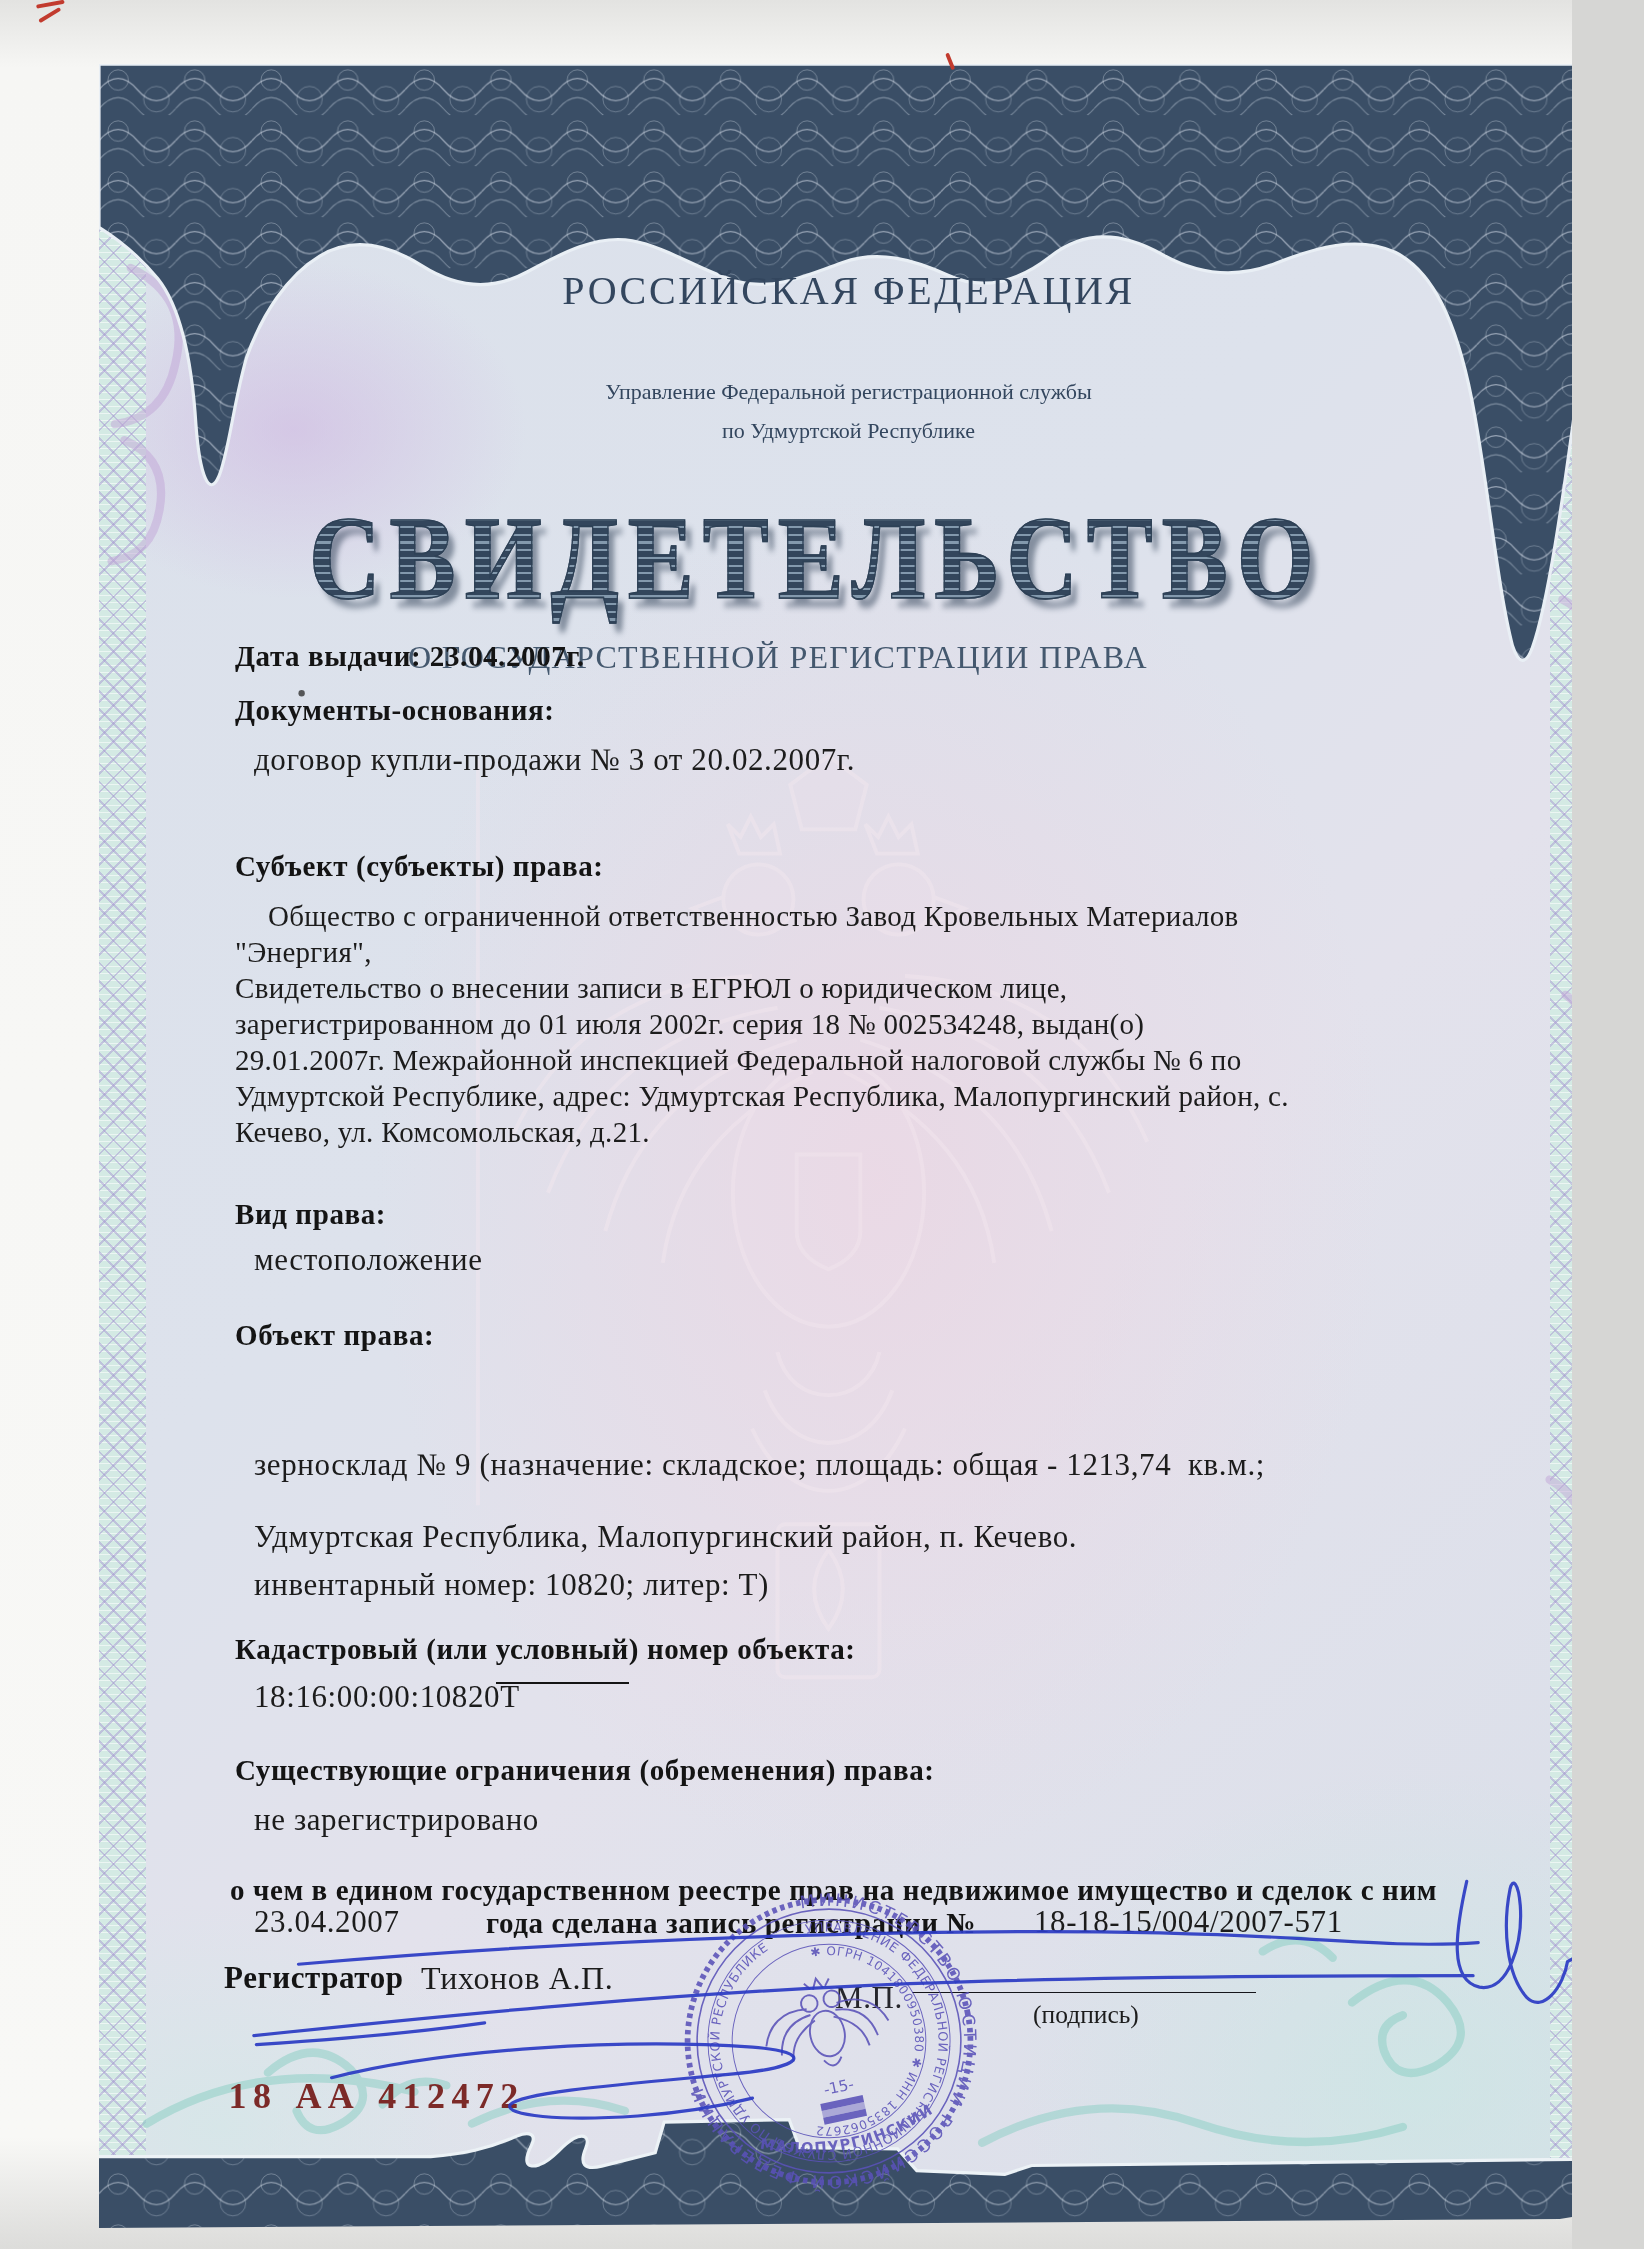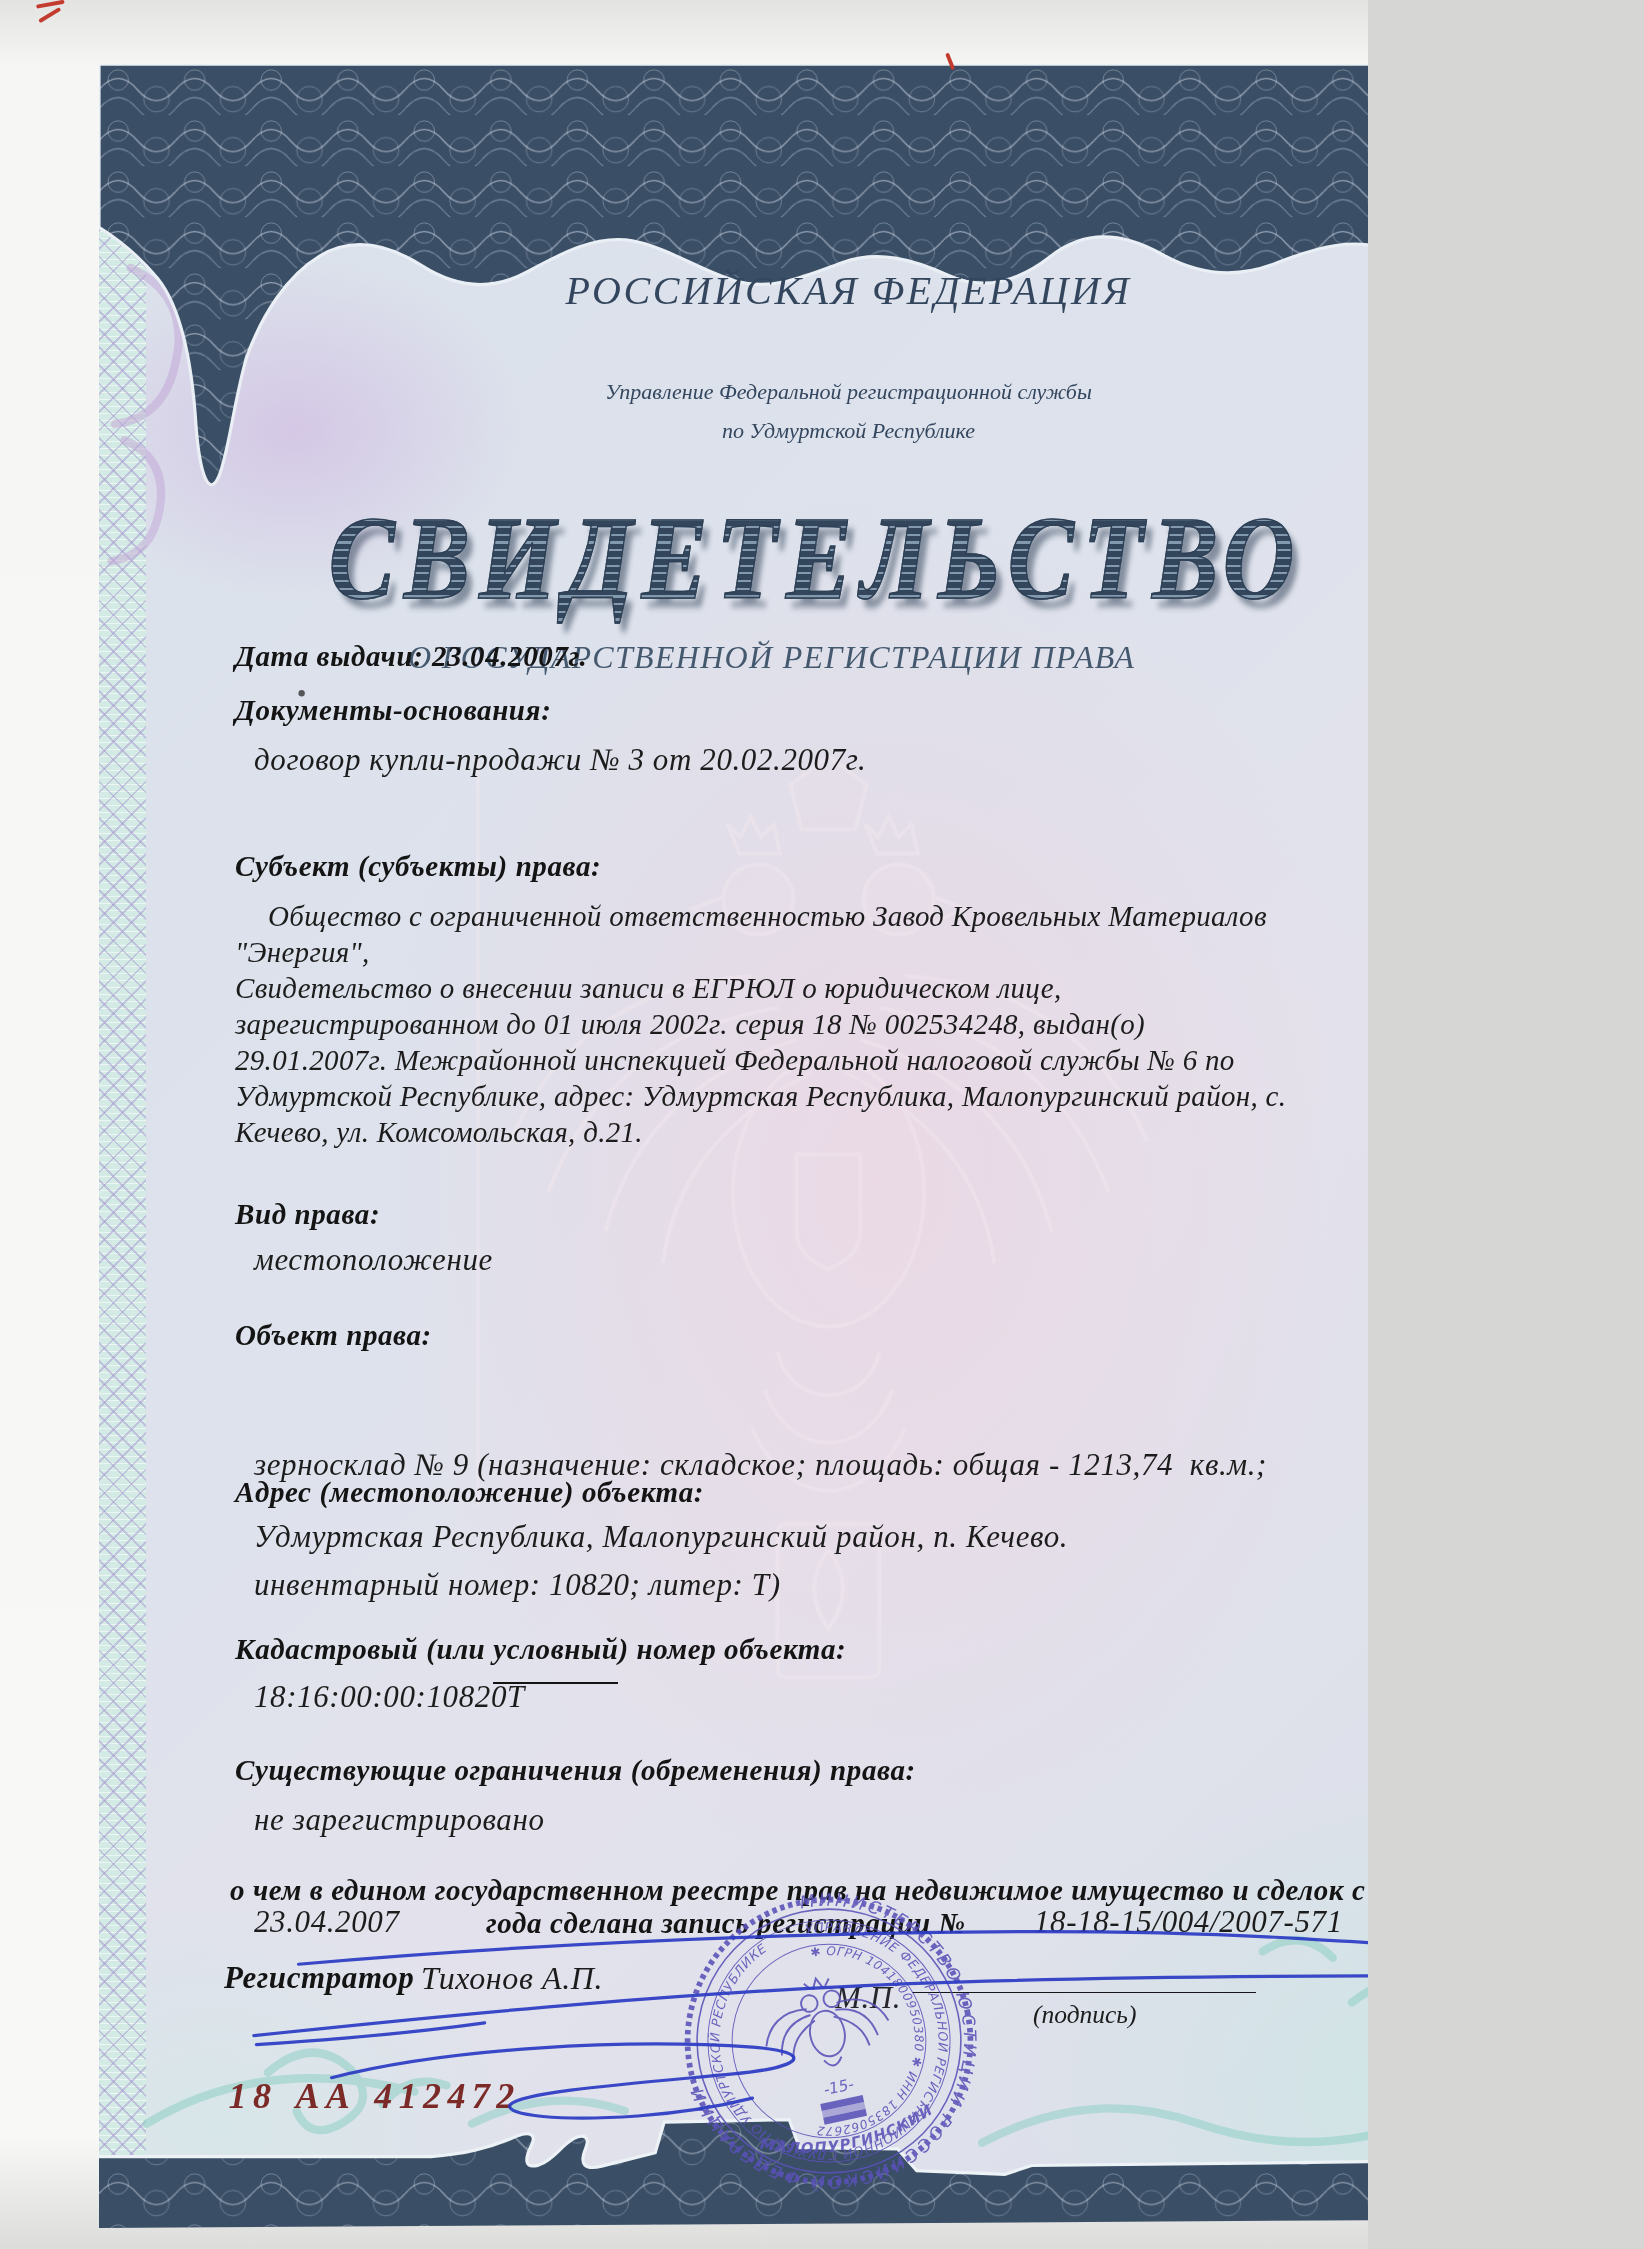--- a/index.html
+++ b/index.html
@@ -1,18 +1,18 @@
 <!DOCTYPE html>
 <html style="font-size:10.2px"><head>
 <meta charset="utf-8">
 <style>
   html,body{margin:0;padding:0;background:#d6d6d4;}
-  #page{position:relative;width:1368px;height:2250px;overflow:hidden;
+  #page{position:relative;width:1572px;height:2250px;overflow:hidden;
         background:linear-gradient(180deg,#e3e3e1 0,#f6f6f4 3%,#f8f8f6 95%,#dcdcda 100%);
-        font-family:"Liberation Serif",serif;font-style:italic;}
+        font-family:"Liberation Serif",serif;}
   .abs{position:absolute;}
   
   #cert{left:99px;top:64px;width:1499px;height:2149px;
         background:
           radial-gradient(ellipse 332px 242px at 13% 17%, rgba(206,178,224,.55), rgba(206,178,224,0) 70%),
           radial-gradient(ellipse 702px 957px at 52% 52%, rgba(236,213,226,.75), rgba(236,213,226,0) 72%),
           radial-gradient(ellipse 574px 446px at 88% 94%, rgba(199,232,226,.6), rgba(199,232,226,0) 70%),
           radial-gradient(ellipse 446px 319px at 8% 96%, rgba(203,234,229,.5), rgba(203,234,229,0) 70%),
           linear-gradient(135deg,#dbe1eb 0%,#dde2ec 40%,#e3e2ec 60%,#d9dfe9 100%);}
   .sideband{top:64px;width:47px;height:2149px;background-color:#d4eae4;
@@ -146,21 +146,20 @@
 
   <div class="abs lbl" style="left:235px;top:1198px;">Вид права:</div>
   <div class="abs val" style="left:254px;top:1242px;">местоположение</div>
 
   <div class="abs lbl" style="left:235px;top:1319px;">Объект права:</div>
   <div class="abs val" style="left:254px;top:1365px;line-height:40px;">
     <div>зерносклад № 9 (назначение: складское; площадь: общая - 1213,74  кв.м.;</div>
     <div>инвентарный номер: 10820; литер: Т)</div>
   </div>
 
-  <div class="abs lbl" style="left:235px;top:1476px;">Адрес (местоположение) объекта:</div>
   <div class="abs val" style="left:254px;top:1519px;">Удмуртская Республика, Малопургинский район, п. Кечево.</div>
 
   <div class="abs" style="left:235px;top:1633px;white-space:nowrap;">
     <span class="lbl">Кадастровый (или </span><span class="lbl u">условный</span><span class="lbl">) номер объекта:</span>
   </div>
   <div class="abs val" style="left:254px;top:1679px;">18:16:00:00:10820Т</div>
 
   <div class="abs lbl" style="left:235px;top:1754px;">Существующие ограничения (обременения) права:</div>
   <div class="abs val" style="left:254px;top:1802px;">не зарегистрировано</div>
 

